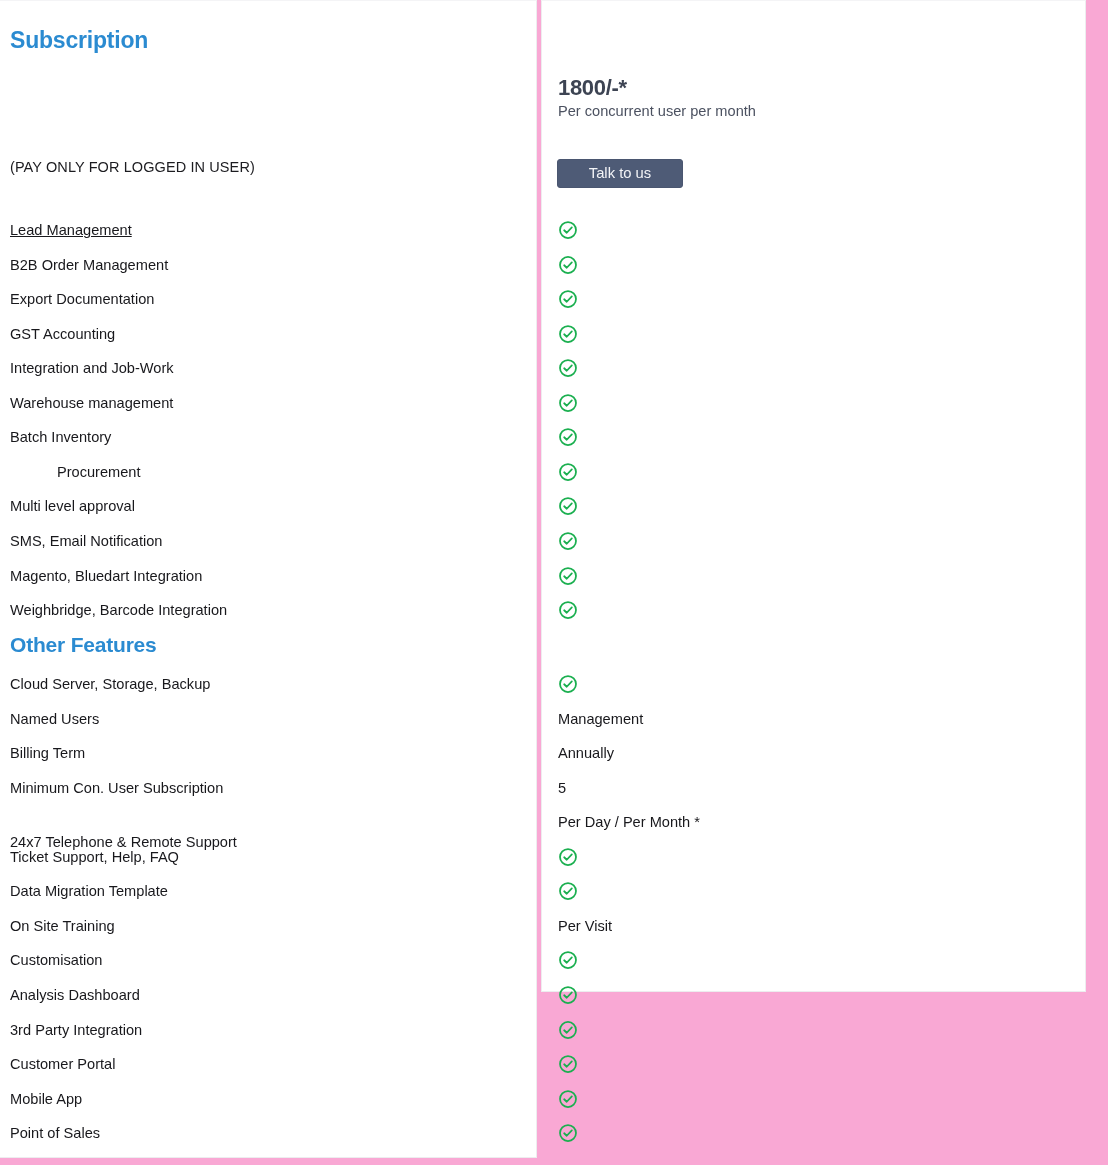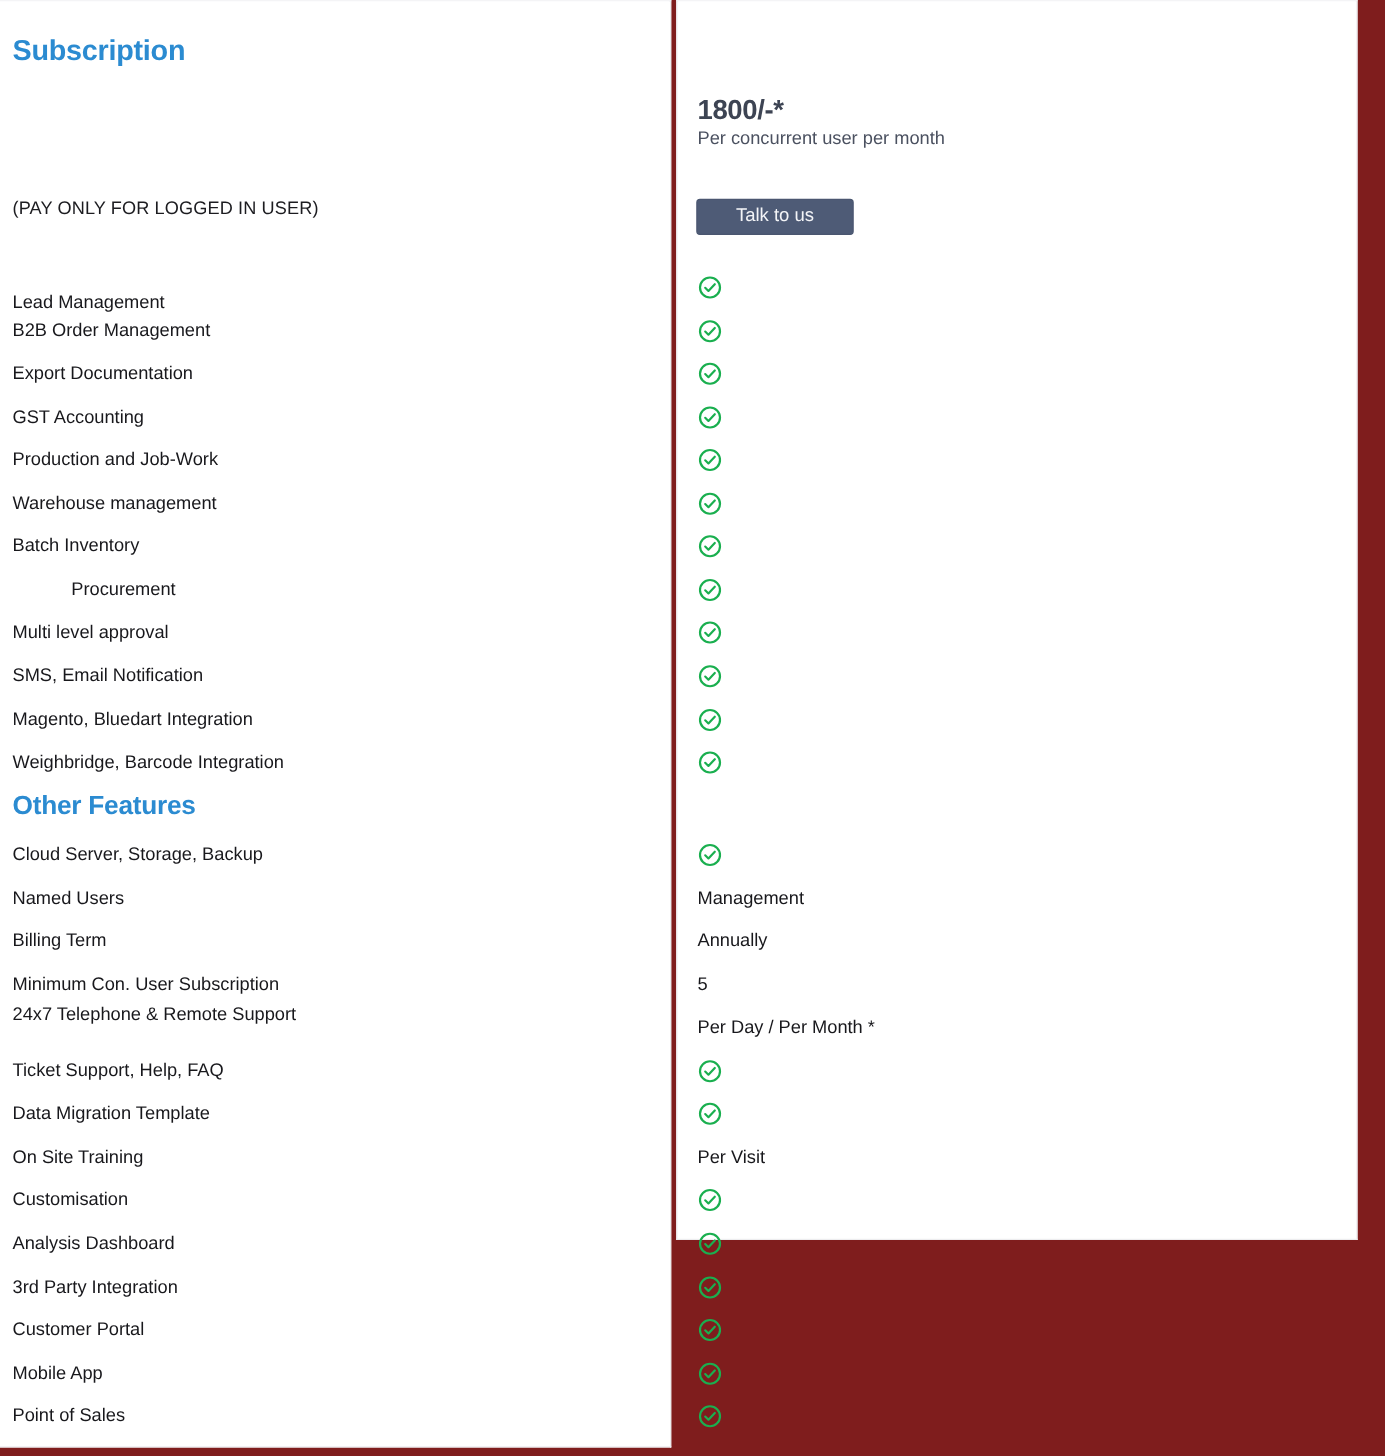--- a/index.html
+++ b/index.html
@@ -7,21 +7,21 @@
   html, body {
     margin: 0;
     padding: 0;
     background: #ffffff;
     font-family: "Liberation Sans", sans-serif;
   }
   #page {
     position: relative;
     width: 1108px;
     height: 1165px;
-    background: #7f1d1d;
+    background: #f9a8d4;
     overflow: hidden;
   }
 
   
   .panel {
     position: absolute;
     top: 0;
     background: #ffffff;
   }
   #left-panel {
@@ -121,40 +121,40 @@
 </style>
 </head>
 <body>
 
 <div id="page">
 
   <div id="left-panel" class="panel">
     <div class="abs plan-title">Subscription</div>
     <div class="abs plan-note">(PAY ONLY FOR LOGGED IN USER)</div>
     <div id="left-core-list">
-        <div class="abs feat-label" style="top: 233px;">Lead Management</div>
+        <div class="abs feat-label" style="top: 221px; text-decoration: underline;">Lead Management</div>
         <div class="abs feat-label" style="top: 255.55px;">B2B Order Management</div>
         <div class="abs feat-label" style="top: 290.1px;">Export Documentation</div>
         <div class="abs feat-label" style="top: 324.65px;">GST Accounting</div>
-        <div class="abs feat-label" style="top: 359.2px;">Production and Job-Work</div>
+        <div class="abs feat-label" style="top: 359.2px;">Integration and Job-Work</div>
         <div class="abs feat-label" style="top: 393.75px;">Warehouse management</div>
         <div class="abs feat-label" style="top: 428.3px;">Batch Inventory</div>
         <div class="abs feat-label" style="top: 462.85px; margin-left: 47px;">Procurement</div>
         <div class="abs feat-label" style="top: 497.4px;">Multi level approval</div>
         <div class="abs feat-label" style="top: 531.95px;">SMS, Email Notification</div>
         <div class="abs feat-label" style="top: 566.5px;">Magento, Bluedart Integration</div>
         <div class="abs feat-label" style="top: 601.05px;">Weighbridge, Barcode Integration</div>
       </div>
     <div class="abs section-title" id="other-features-title" style="top: 632px;">Other Features</div>
     <div id="left-other-list">
         <div class="abs feat-label" style="top: 675px;">Cloud Server, Storage, Backup</div>
         <div class="abs feat-label" style="top: 709.55px;">Named Users</div>
         <div class="abs feat-label" style="top: 744.1px; text-align: right;">Billing Term</div>
         <div class="abs feat-label" style="top: 778.65px;">Minimum Con. User Subscription</div>
-        <div class="abs feat-label" style="top: 803px;">24x7 Telephone &amp; Remote Support</div>
+        <div class="abs feat-label" style="top: 833px;">24x7 Telephone &amp; Remote Support</div>
         <div class="abs feat-label" style="top: 847.75px;">Ticket Support, Help, FAQ</div>
         <div class="abs feat-label" style="top: 882.3px;">Data Migration Template</div>
         <div class="abs feat-label" style="top: 916.85px;">On Site Training</div>
         <div class="abs feat-label" style="top: 951.4px;">Customisation</div>
         <div class="abs feat-label" style="top: 985.95px;">Analysis Dashboard</div>
         <div class="abs feat-label" style="top: 1020.5px; text-align: right;">3rd Party Integration</div>
         <div class="abs feat-label" style="top: 1055.05px; text-align: center;">Customer Portal</div>
         <div class="abs feat-label" style="top: 1089.6px;">Mobile App</div>
         <div class="abs feat-label" style="top: 1124.15px;">Point of Sales</div>
       </div>

